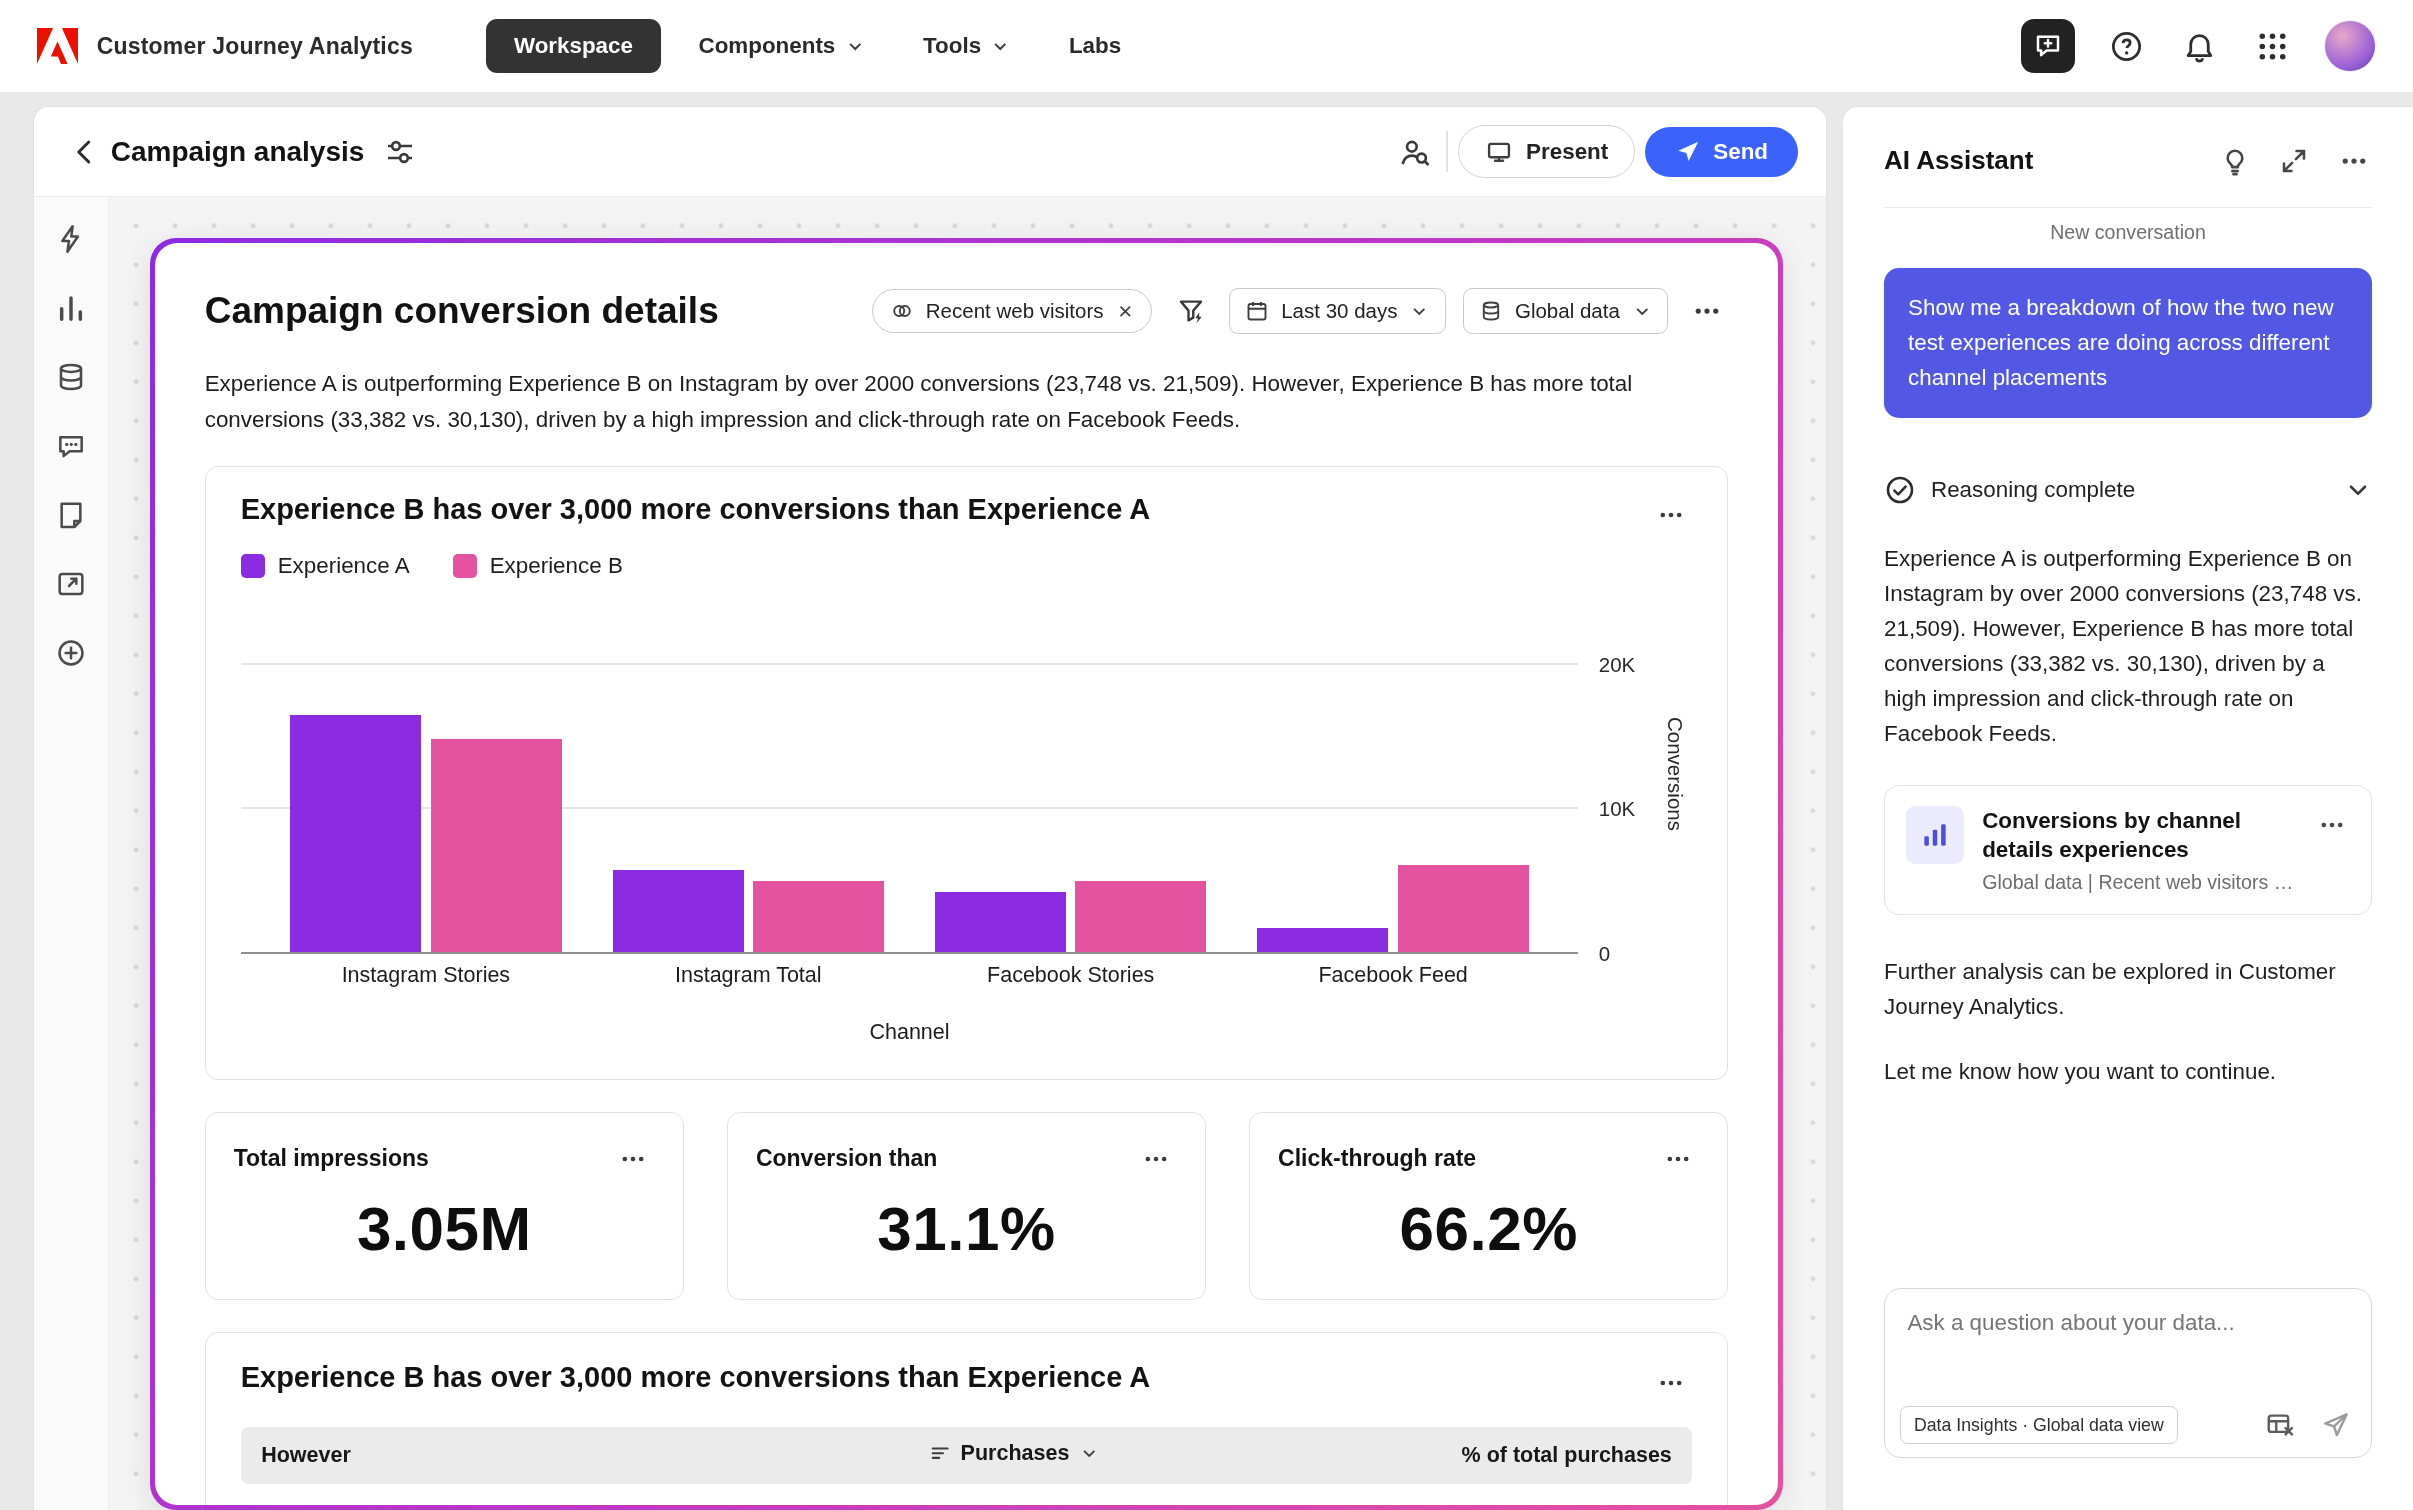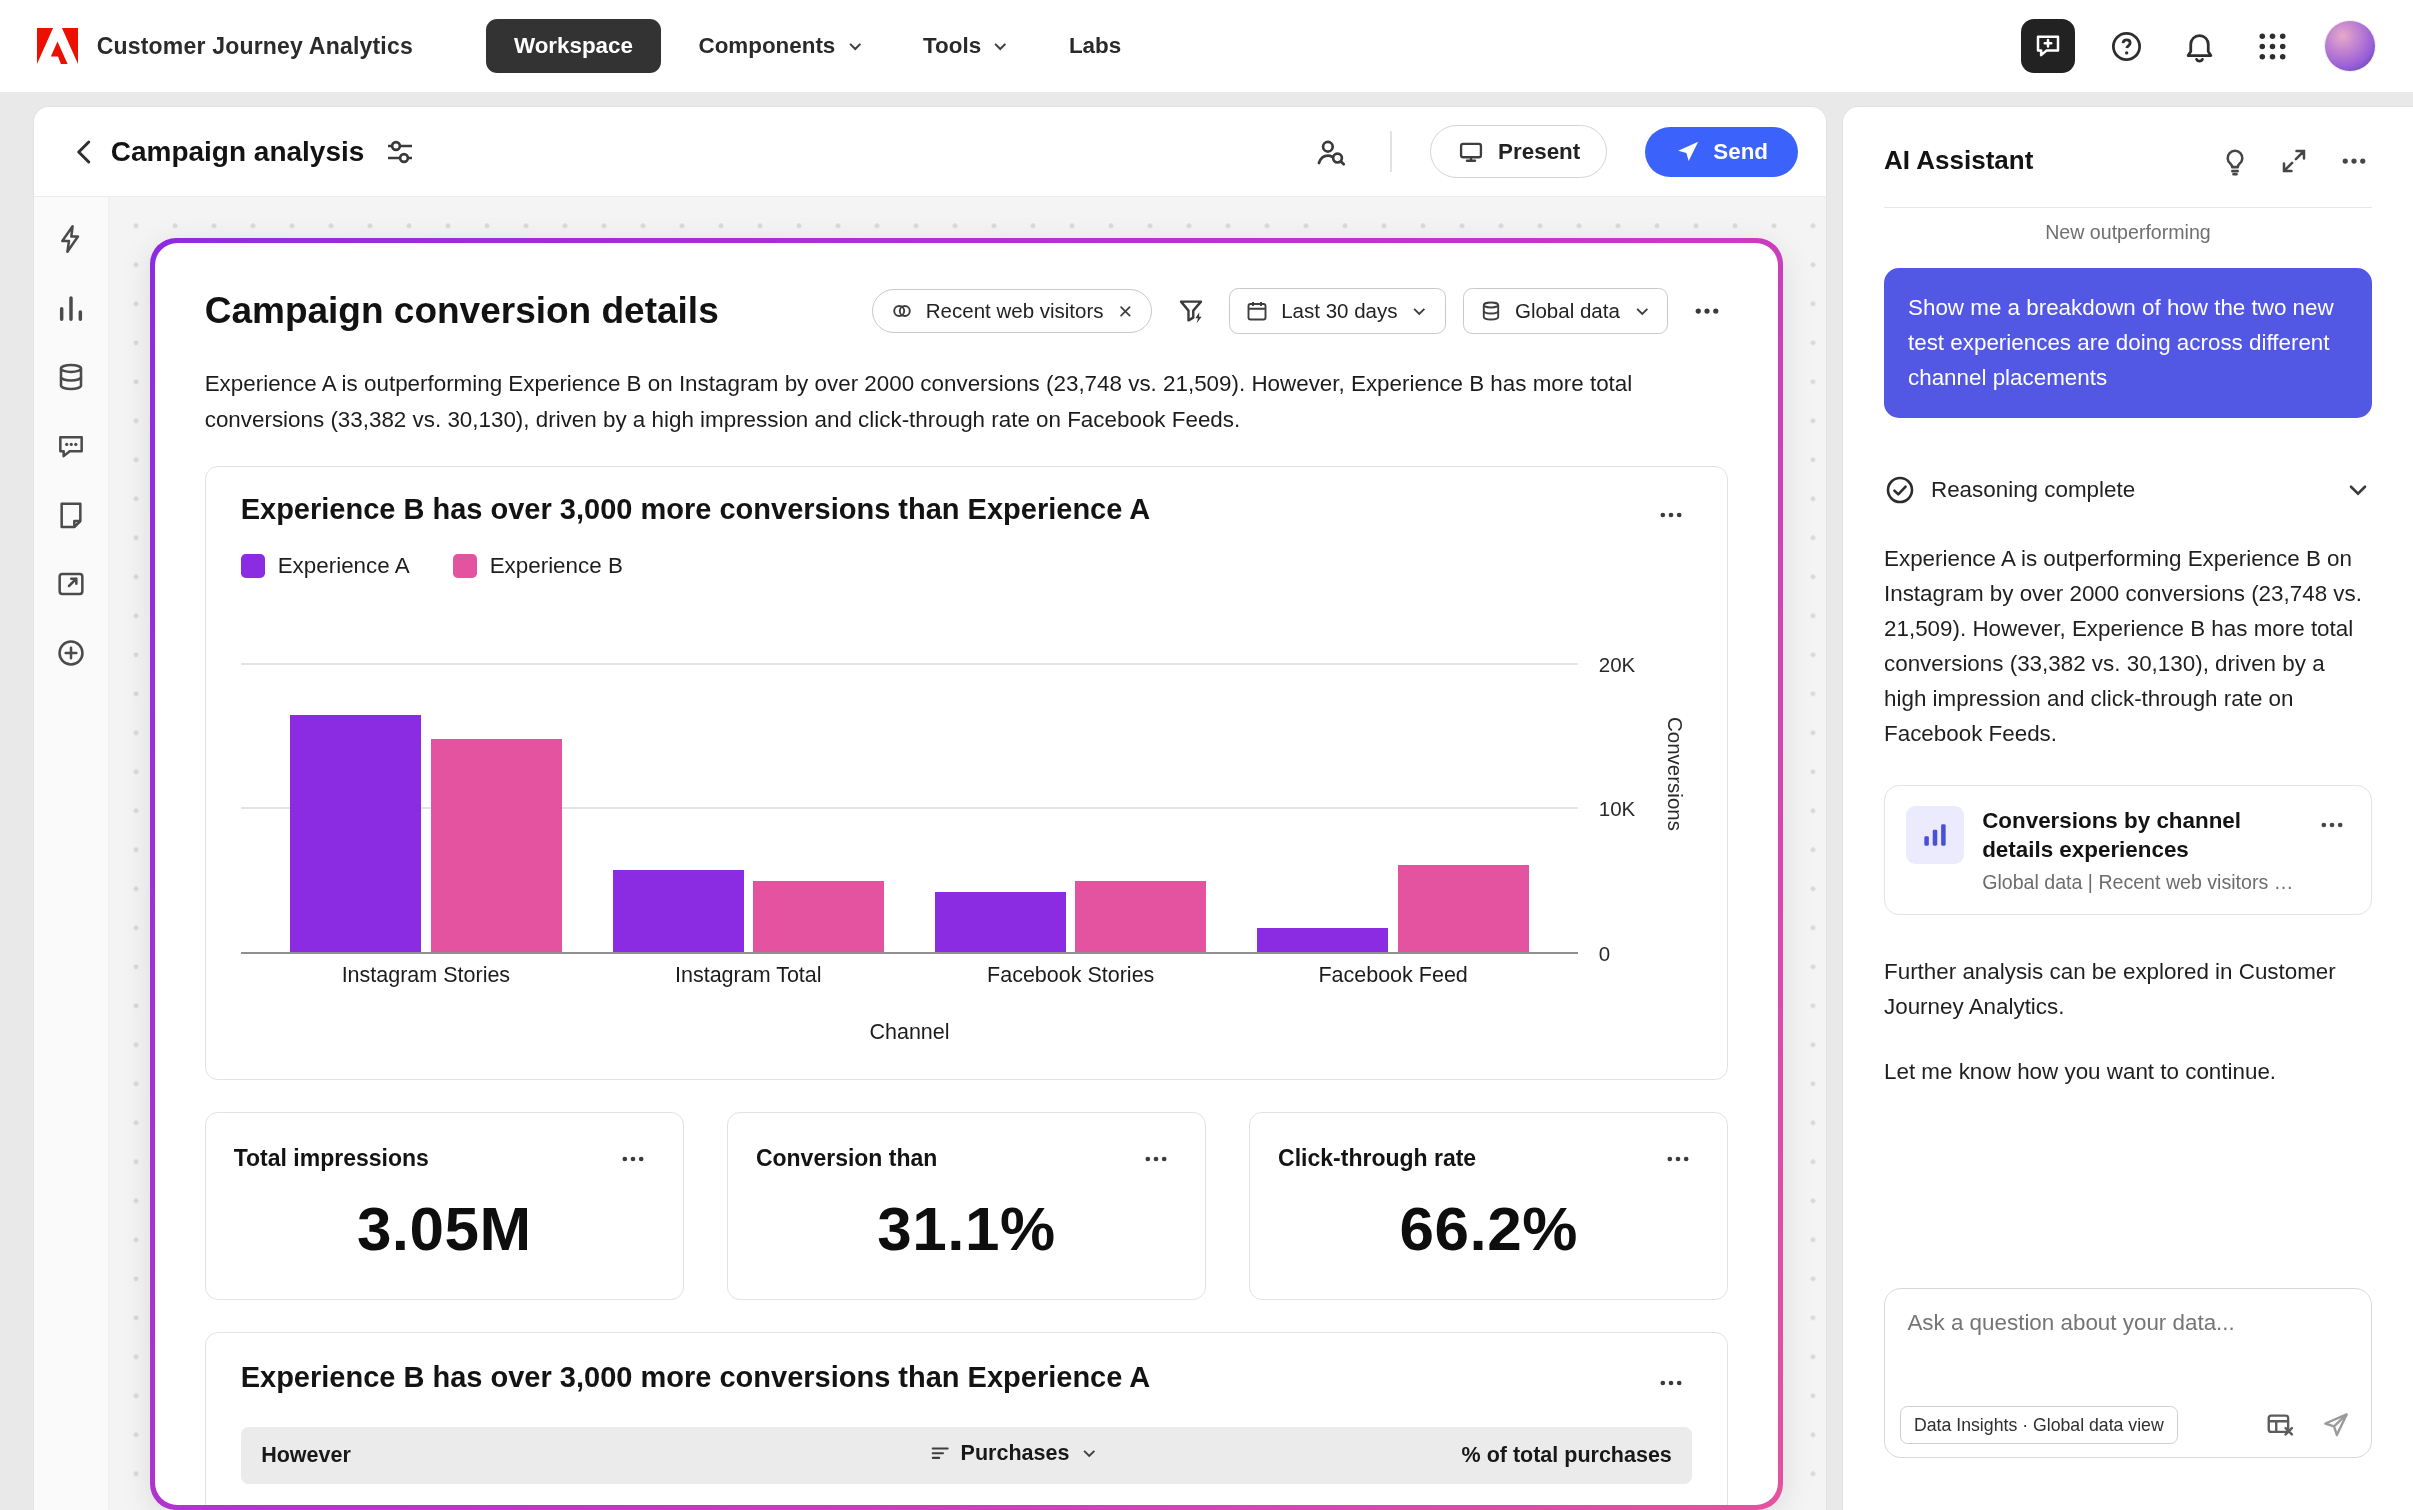--- a/index.html
+++ b/index.html
@@ -25,21 +25,21 @@
 
   
   .content { display:flex; height:1418px; padding:15px 0 0 34px; gap:17px; }
 
   
   .workspace { flex:1; min-width:0; background:#f4f4f4; border-radius:15px 15px 0 0; display:flex; flex-direction:column; overflow:hidden; box-shadow:0 0 0 0.9px rgba(0,0,0,.03); }
   .ws-toolbar { height:90px; background:#fff; display:flex; align-items:center; padding:0 28px; border-bottom:0.9px solid #ececec; flex:none; }
   .back-btn { width:45px; height:45px; display:flex; align-items:center; justify-content:center; color:#2e2e2e; cursor:pointer; }
   .ws-title { font-size:28px; font-weight:700; color:#131313; margin:0 13px 0 3.7px; }
   .tool-icon-btn { width:45px; height:45px; display:flex; align-items:center; justify-content:center; border-radius:9.3px; color:#3a3a3a; cursor:pointer; }
-  .ws-toolbar-right { margin-left:auto; display:flex; align-items:center; gap:38px; }
+  .ws-toolbar-right { margin-left:auto; display:flex; align-items:center; gap:10px; }
   .v-divider { width:1.9px; height:41px; background:#e2e2e2; }
   .btn-outline { display:flex; align-items:center; gap:13px; border:1.9px solid #d3d3d3; border-radius:932px; padding:11.2px 26px; font-size:22.4px; font-weight:700; color:#222; background:#fff; cursor:pointer; }
   .btn-primary { display:flex; align-items:center; gap:12px; background:#3b63fb; color:#fff; border-radius:932px; padding:12px 30px; font-size:22.4px; font-weight:700; border:none; cursor:pointer; }
 
   .ws-body { flex:1; display:flex; min-height:0; }
   .rail { width:75px; background:#fafafa; border-right:0.9px solid #f0f0f0; display:flex; flex-direction:column; align-items:center; padding-top:20.5px; gap:26px; flex:none; }
   .rail-btn { width:43px; height:43px; display:flex; align-items:center; justify-content:center; color:#4b4b4b; border-radius:9.3px; cursor:pointer; }
   .canvas { flex:1; min-width:0; padding:41px 43px 0 41px;
     background-color:#f4f4f4;
     background-image:radial-gradient(#d8d8d8 2.1px, transparent 2.5px);
@@ -541,21 +541,21 @@
       <span class="ai-icon-btn">
         <svg viewBox="0 0 24 24" width="30" height="30" fill="currentColor">
             <circle cx="5" cy="12" r="2.1"></circle>
             <circle cx="12" cy="12" r="2.1"></circle>
             <circle cx="19" cy="12" r="2.1"></circle>
           </svg>
       </span>
     </div>
 
     <div class="ai-divider"></div>
-    <div class="ai-divider-label">New outperforming</div>
+    <div class="ai-divider-label">New conversation</div>
 
     <div class="user-bubble">Show me a breakdown of how the two new test experiences are doing across different channel placements</div>
 
     <div class="reasoning-row">
       <span class="icon">
         <svg viewBox="0 0 24 24" width="32" height="32" fill="none" stroke="#2c2c2c" stroke-width="1.9" stroke-linecap="round" stroke-linejoin="round">
             <circle cx="12" cy="12" r="9"></circle>
             <path d="M7.8 12.4l2.9 2.9 5.5-5.8"></path>
           </svg>
       </span>

